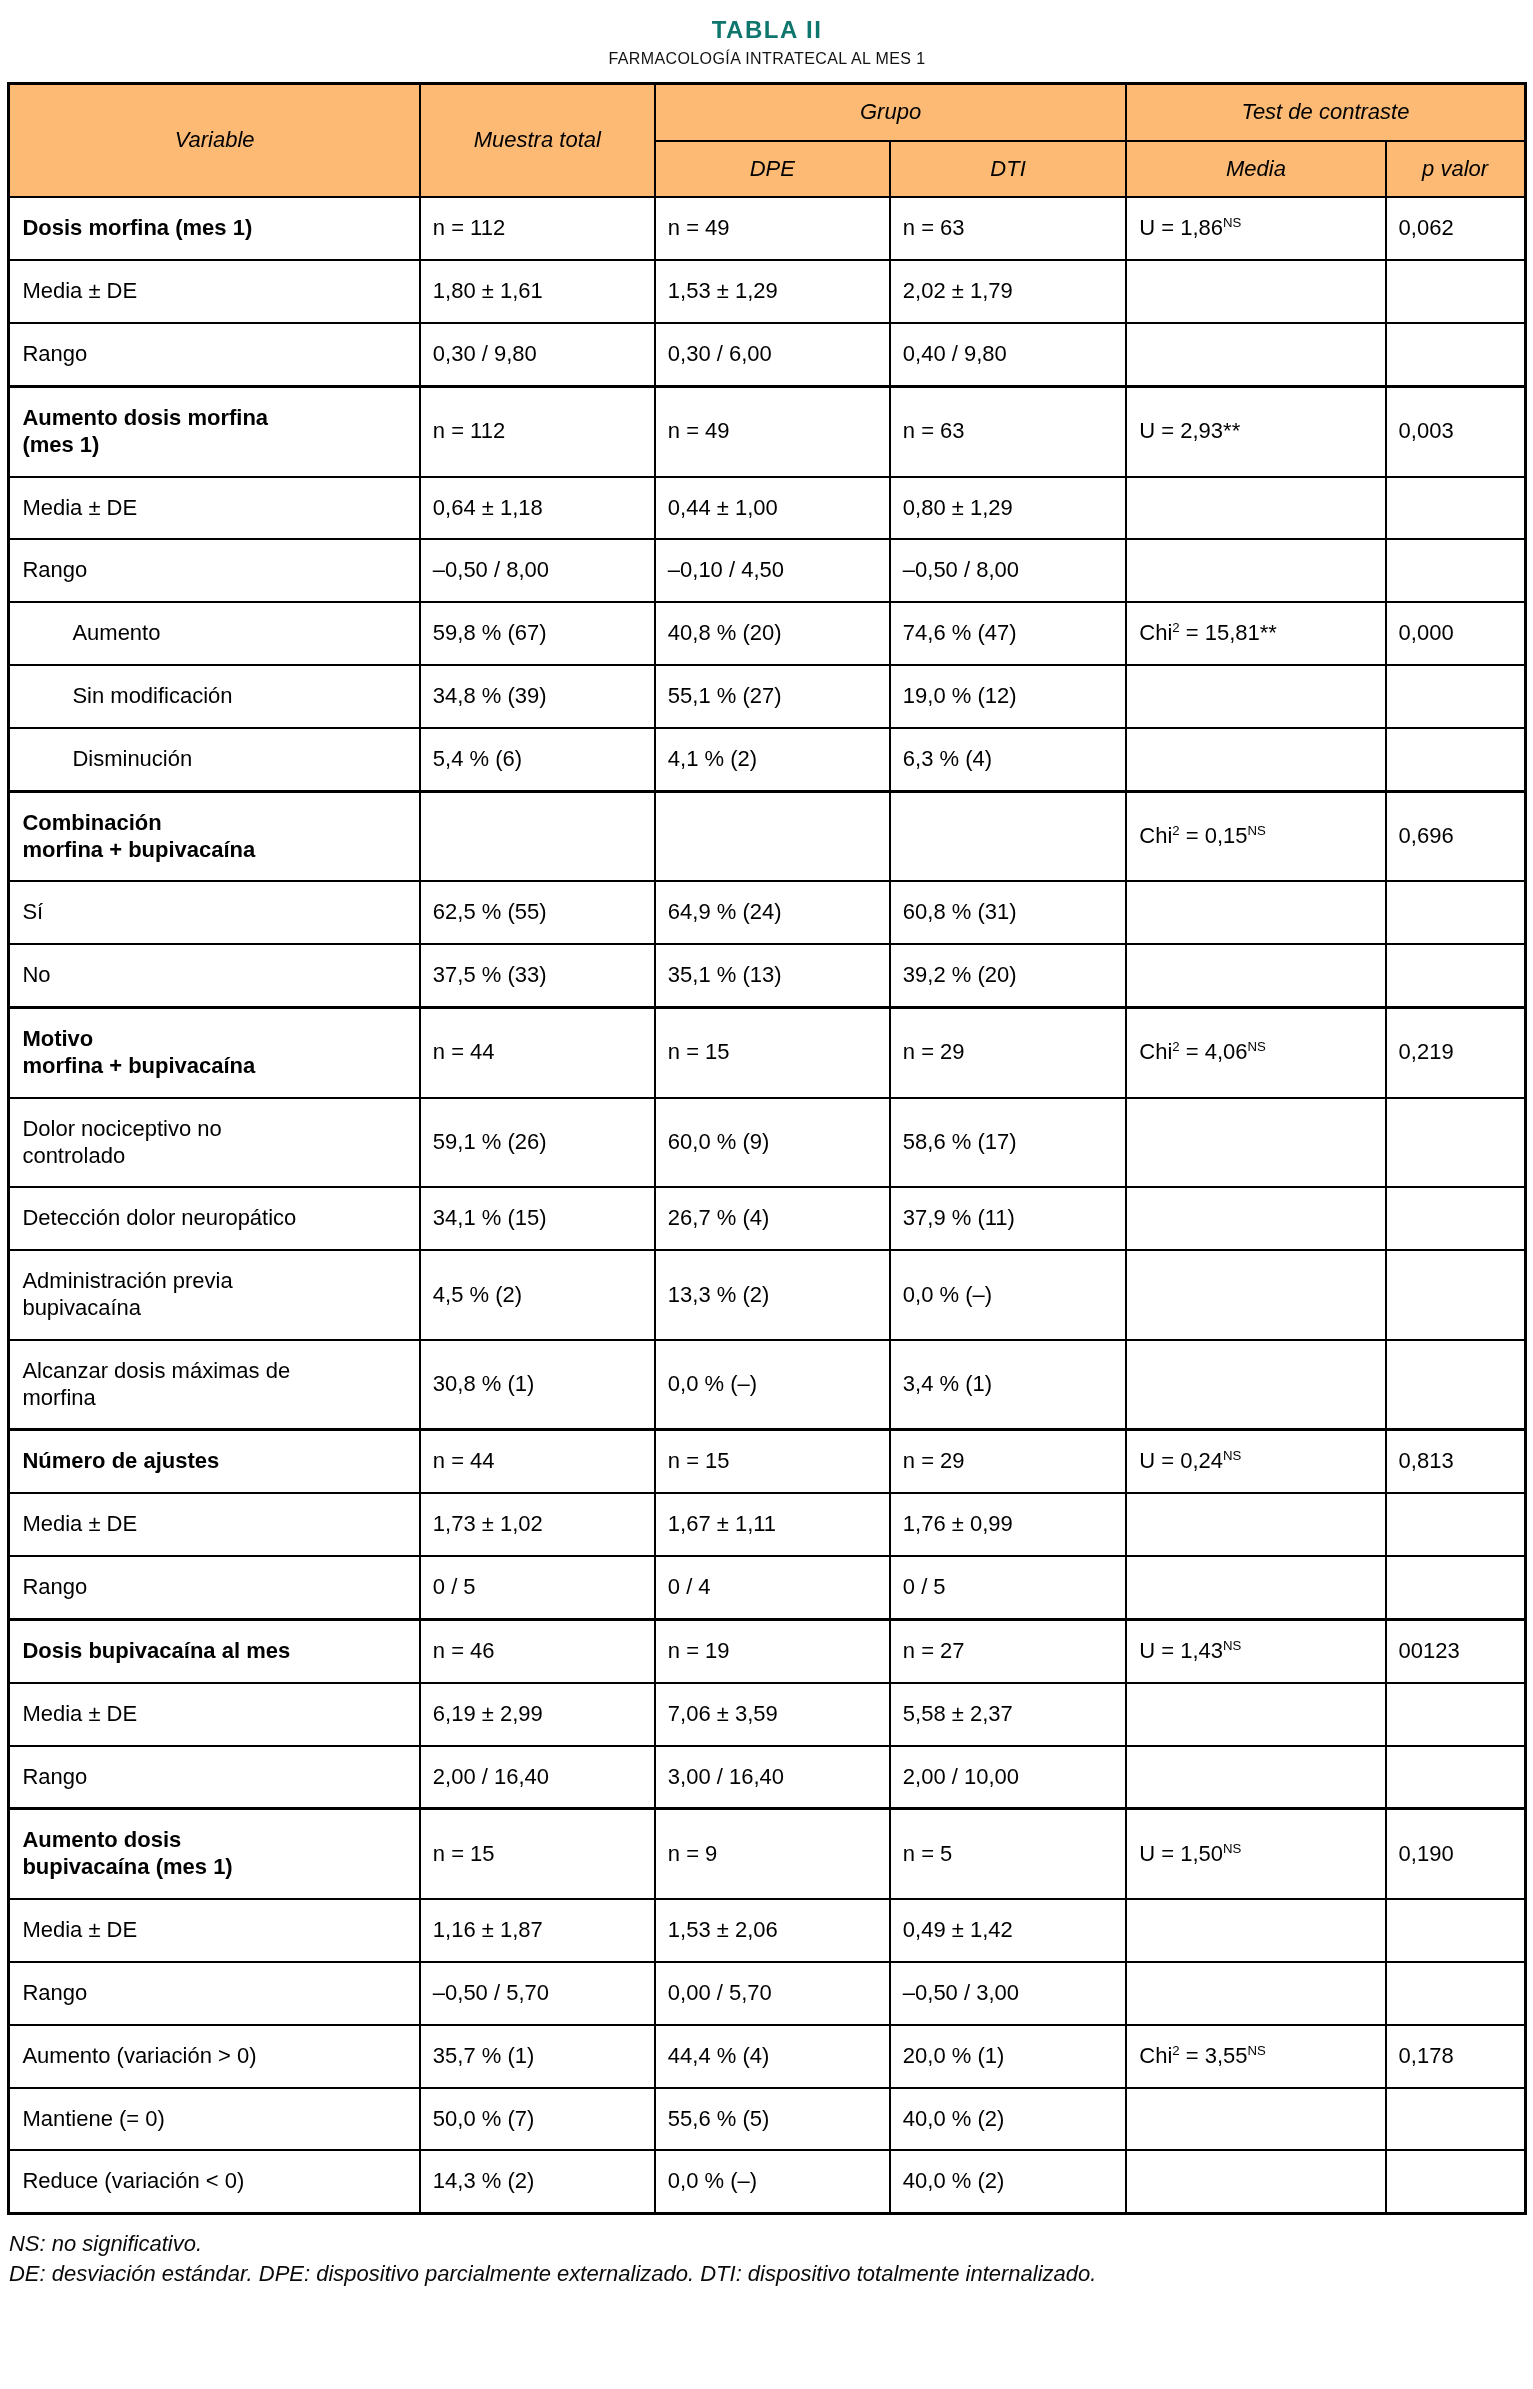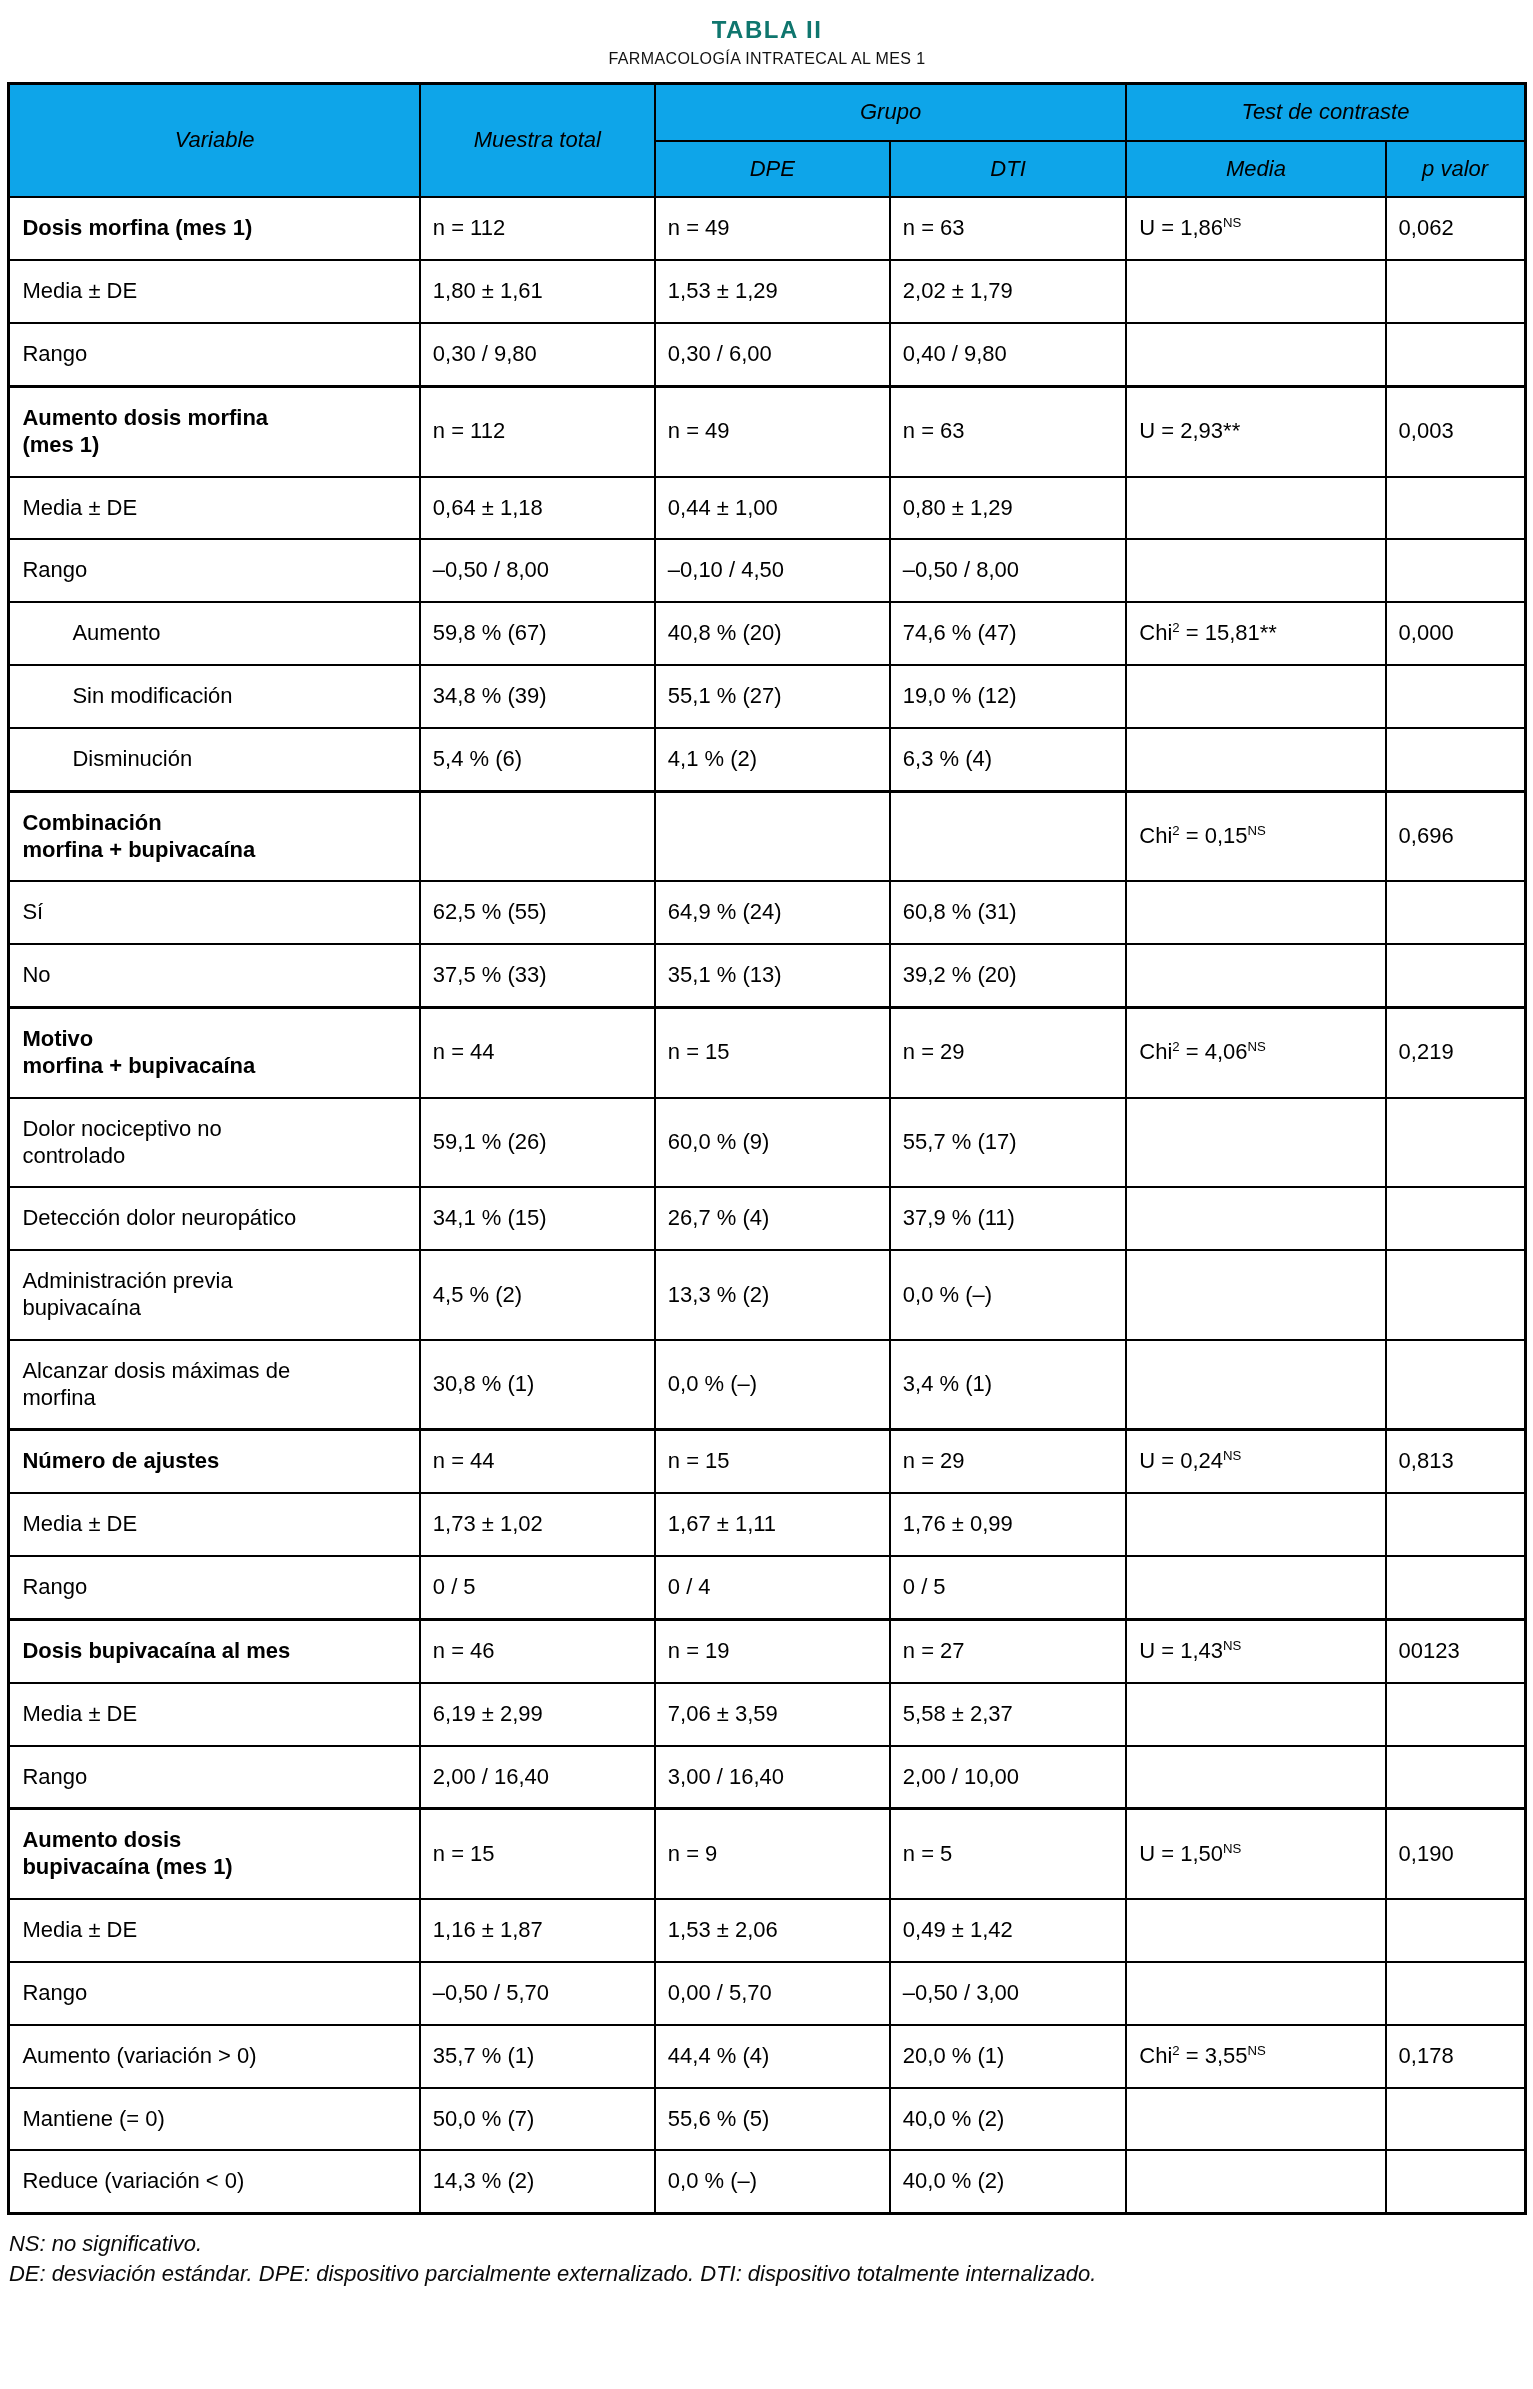--- a/index.html
+++ b/index.html
@@ -34,21 +34,21 @@
   th, td {
     border: 2.2px solid #000;
     padding: 17px 12px;
     font-size: 22px;
     line-height: 1.22;
     vertical-align: middle;
     text-align: left;
     overflow: hidden;
   }
   thead th {
-    background: #0ea5e9;
+    background: #fdba74;
     font-style: italic;
     font-weight: normal;
     text-align: center;
     padding: 14px 7.4px;
   }
   tr.section td { border-top-width: 3.7px; }
   td.var { white-space: pre-line; }
   td.bold { font-weight: bold; }
   td.indent { padding-left: 62px; }
   sup { font-size: 60%; vertical-align: super; line-height: 0; }
@@ -200,21 +200,21 @@
           <td>n = 15</td>
           <td>n = 29</td>
           <td><span>Chi</span><sup>2</sup><span> = 4,06</span><sup>NS</sup></td>
           <td>0,219</td>
         </tr>
         <tr>
           <td class="var">Dolor nociceptivo no
 controlado</td>
           <td>59,1 % (26)</td>
           <td>60,0 % (9)</td>
-          <td>55,7 % (17)</td>
+          <td>58,6 % (17)</td>
           <td></td>
           <td></td>
         </tr>
         <tr>
           <td class="var">Detección dolor neuropático</td>
           <td>34,1 % (15)</td>
           <td>26,7 % (4)</td>
           <td>37,9 % (11)</td>
           <td></td>
           <td></td>

